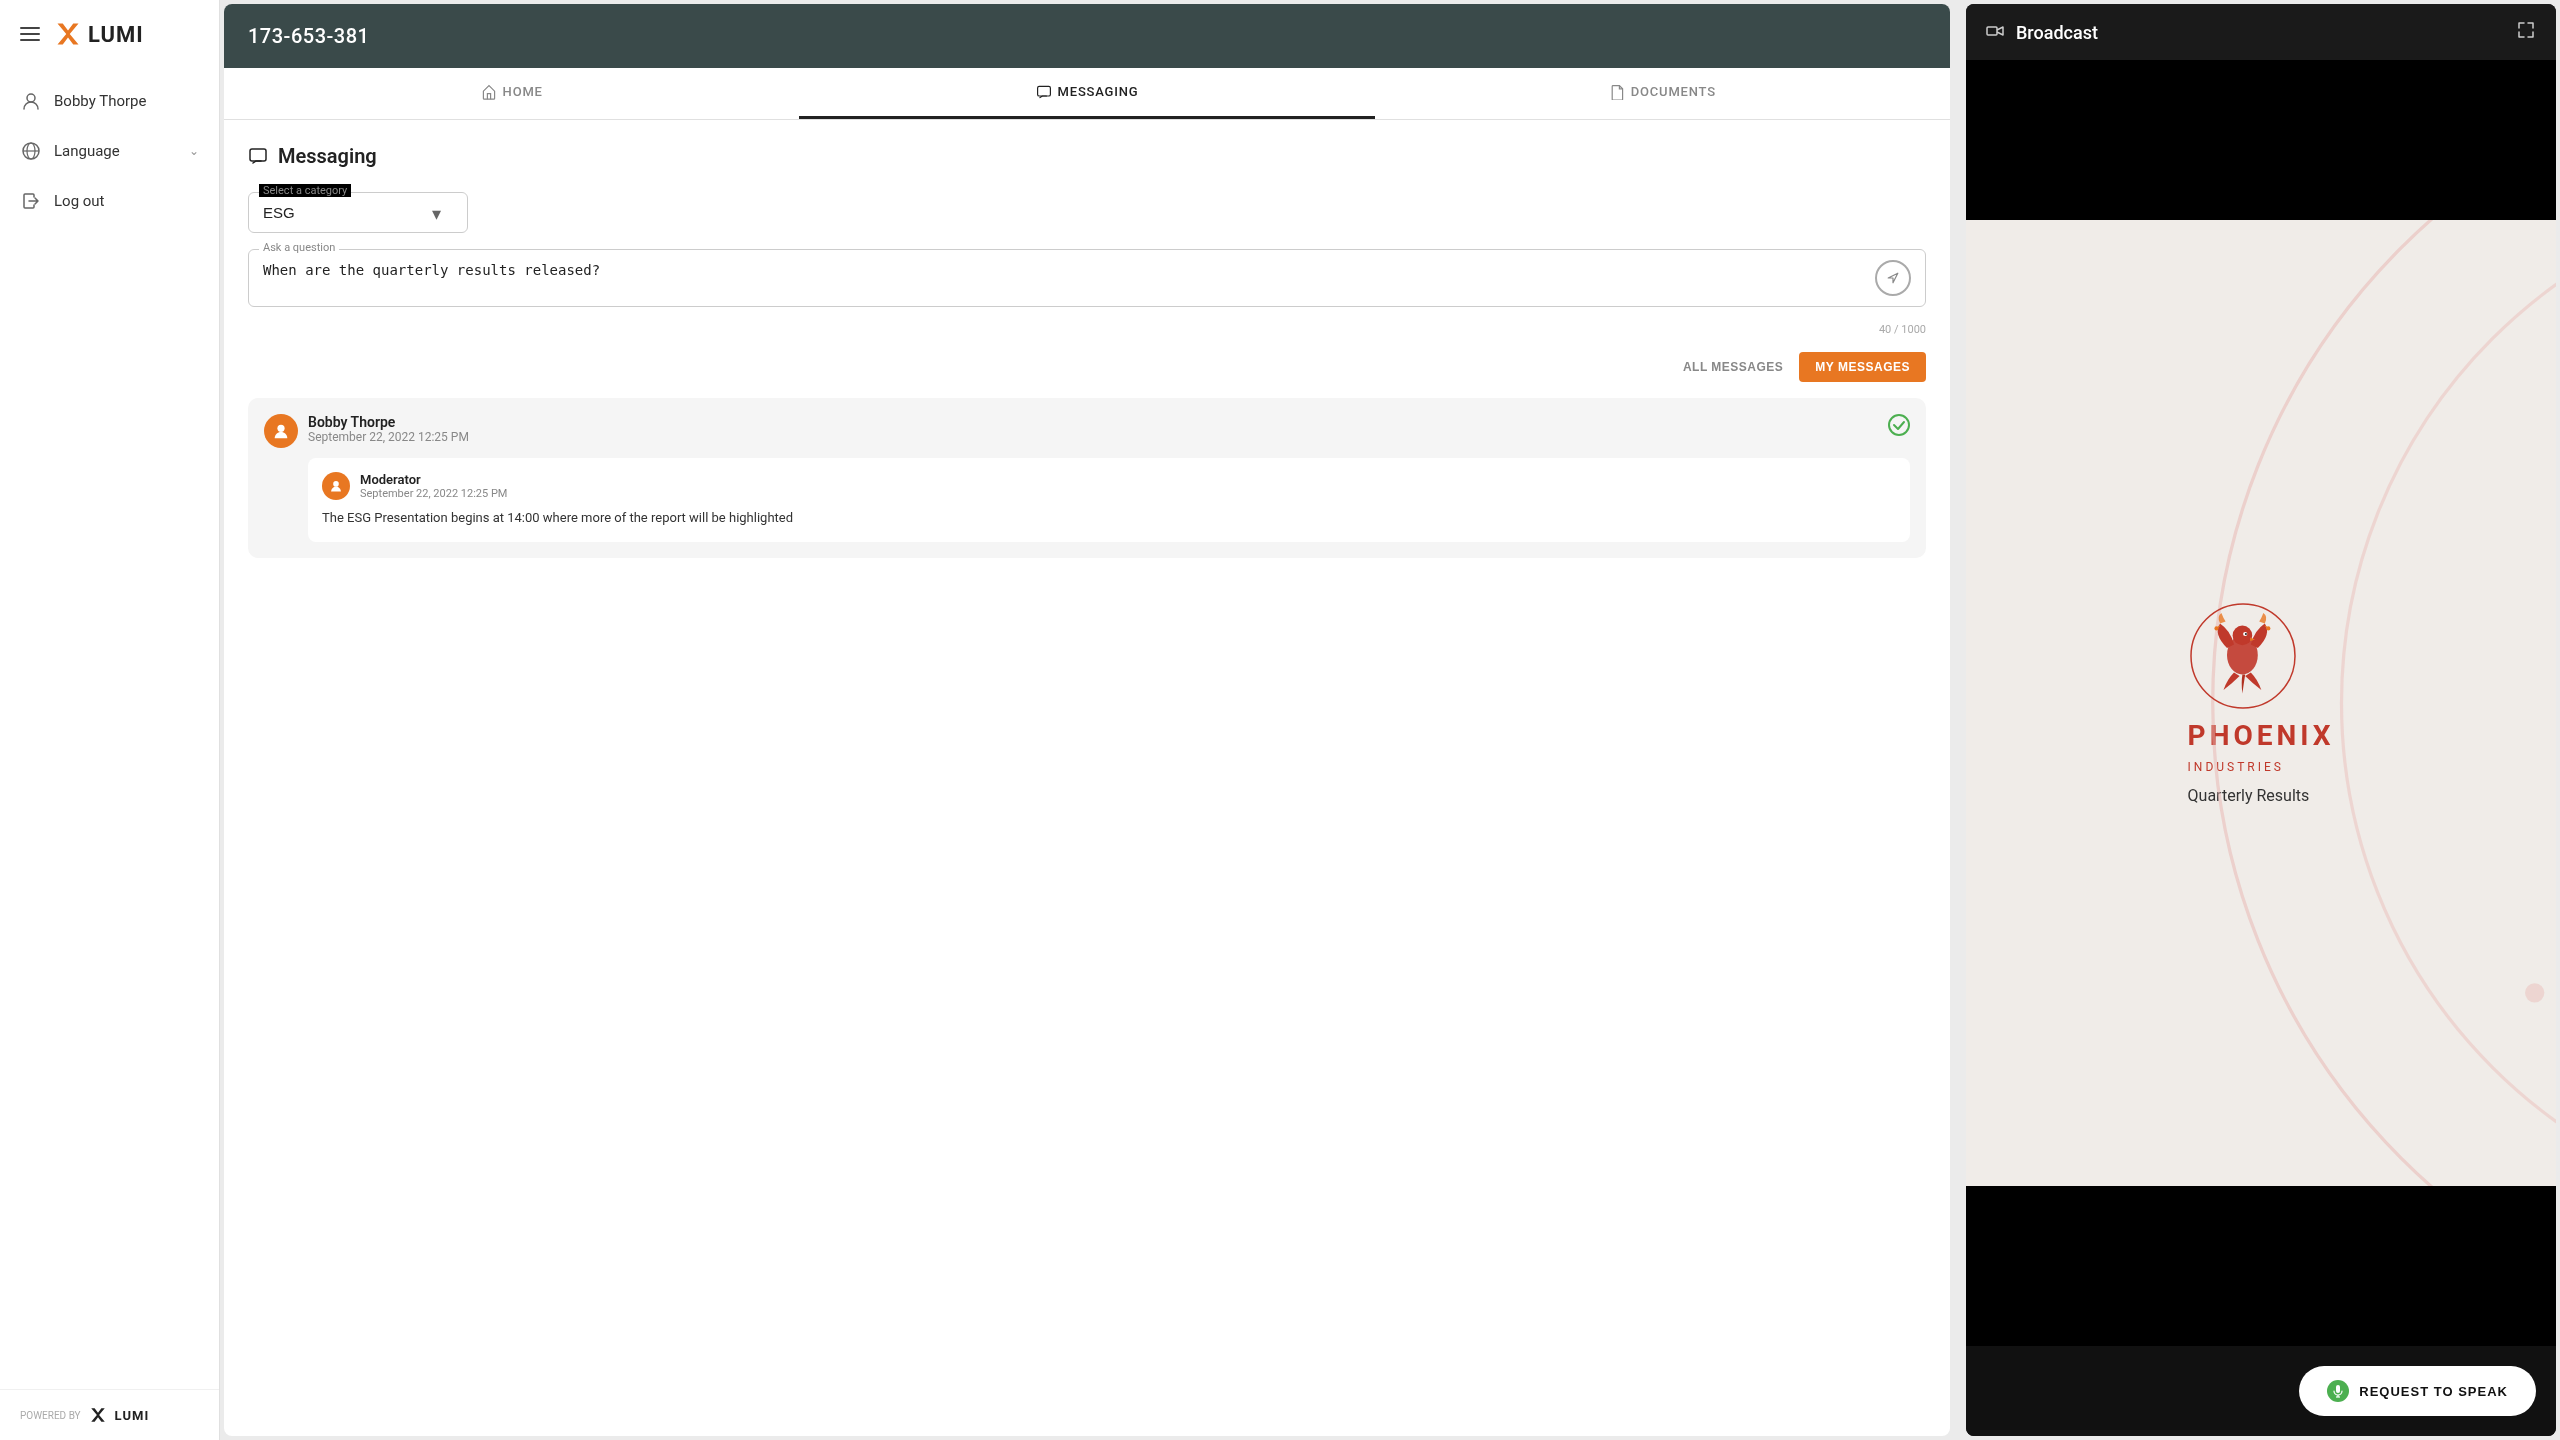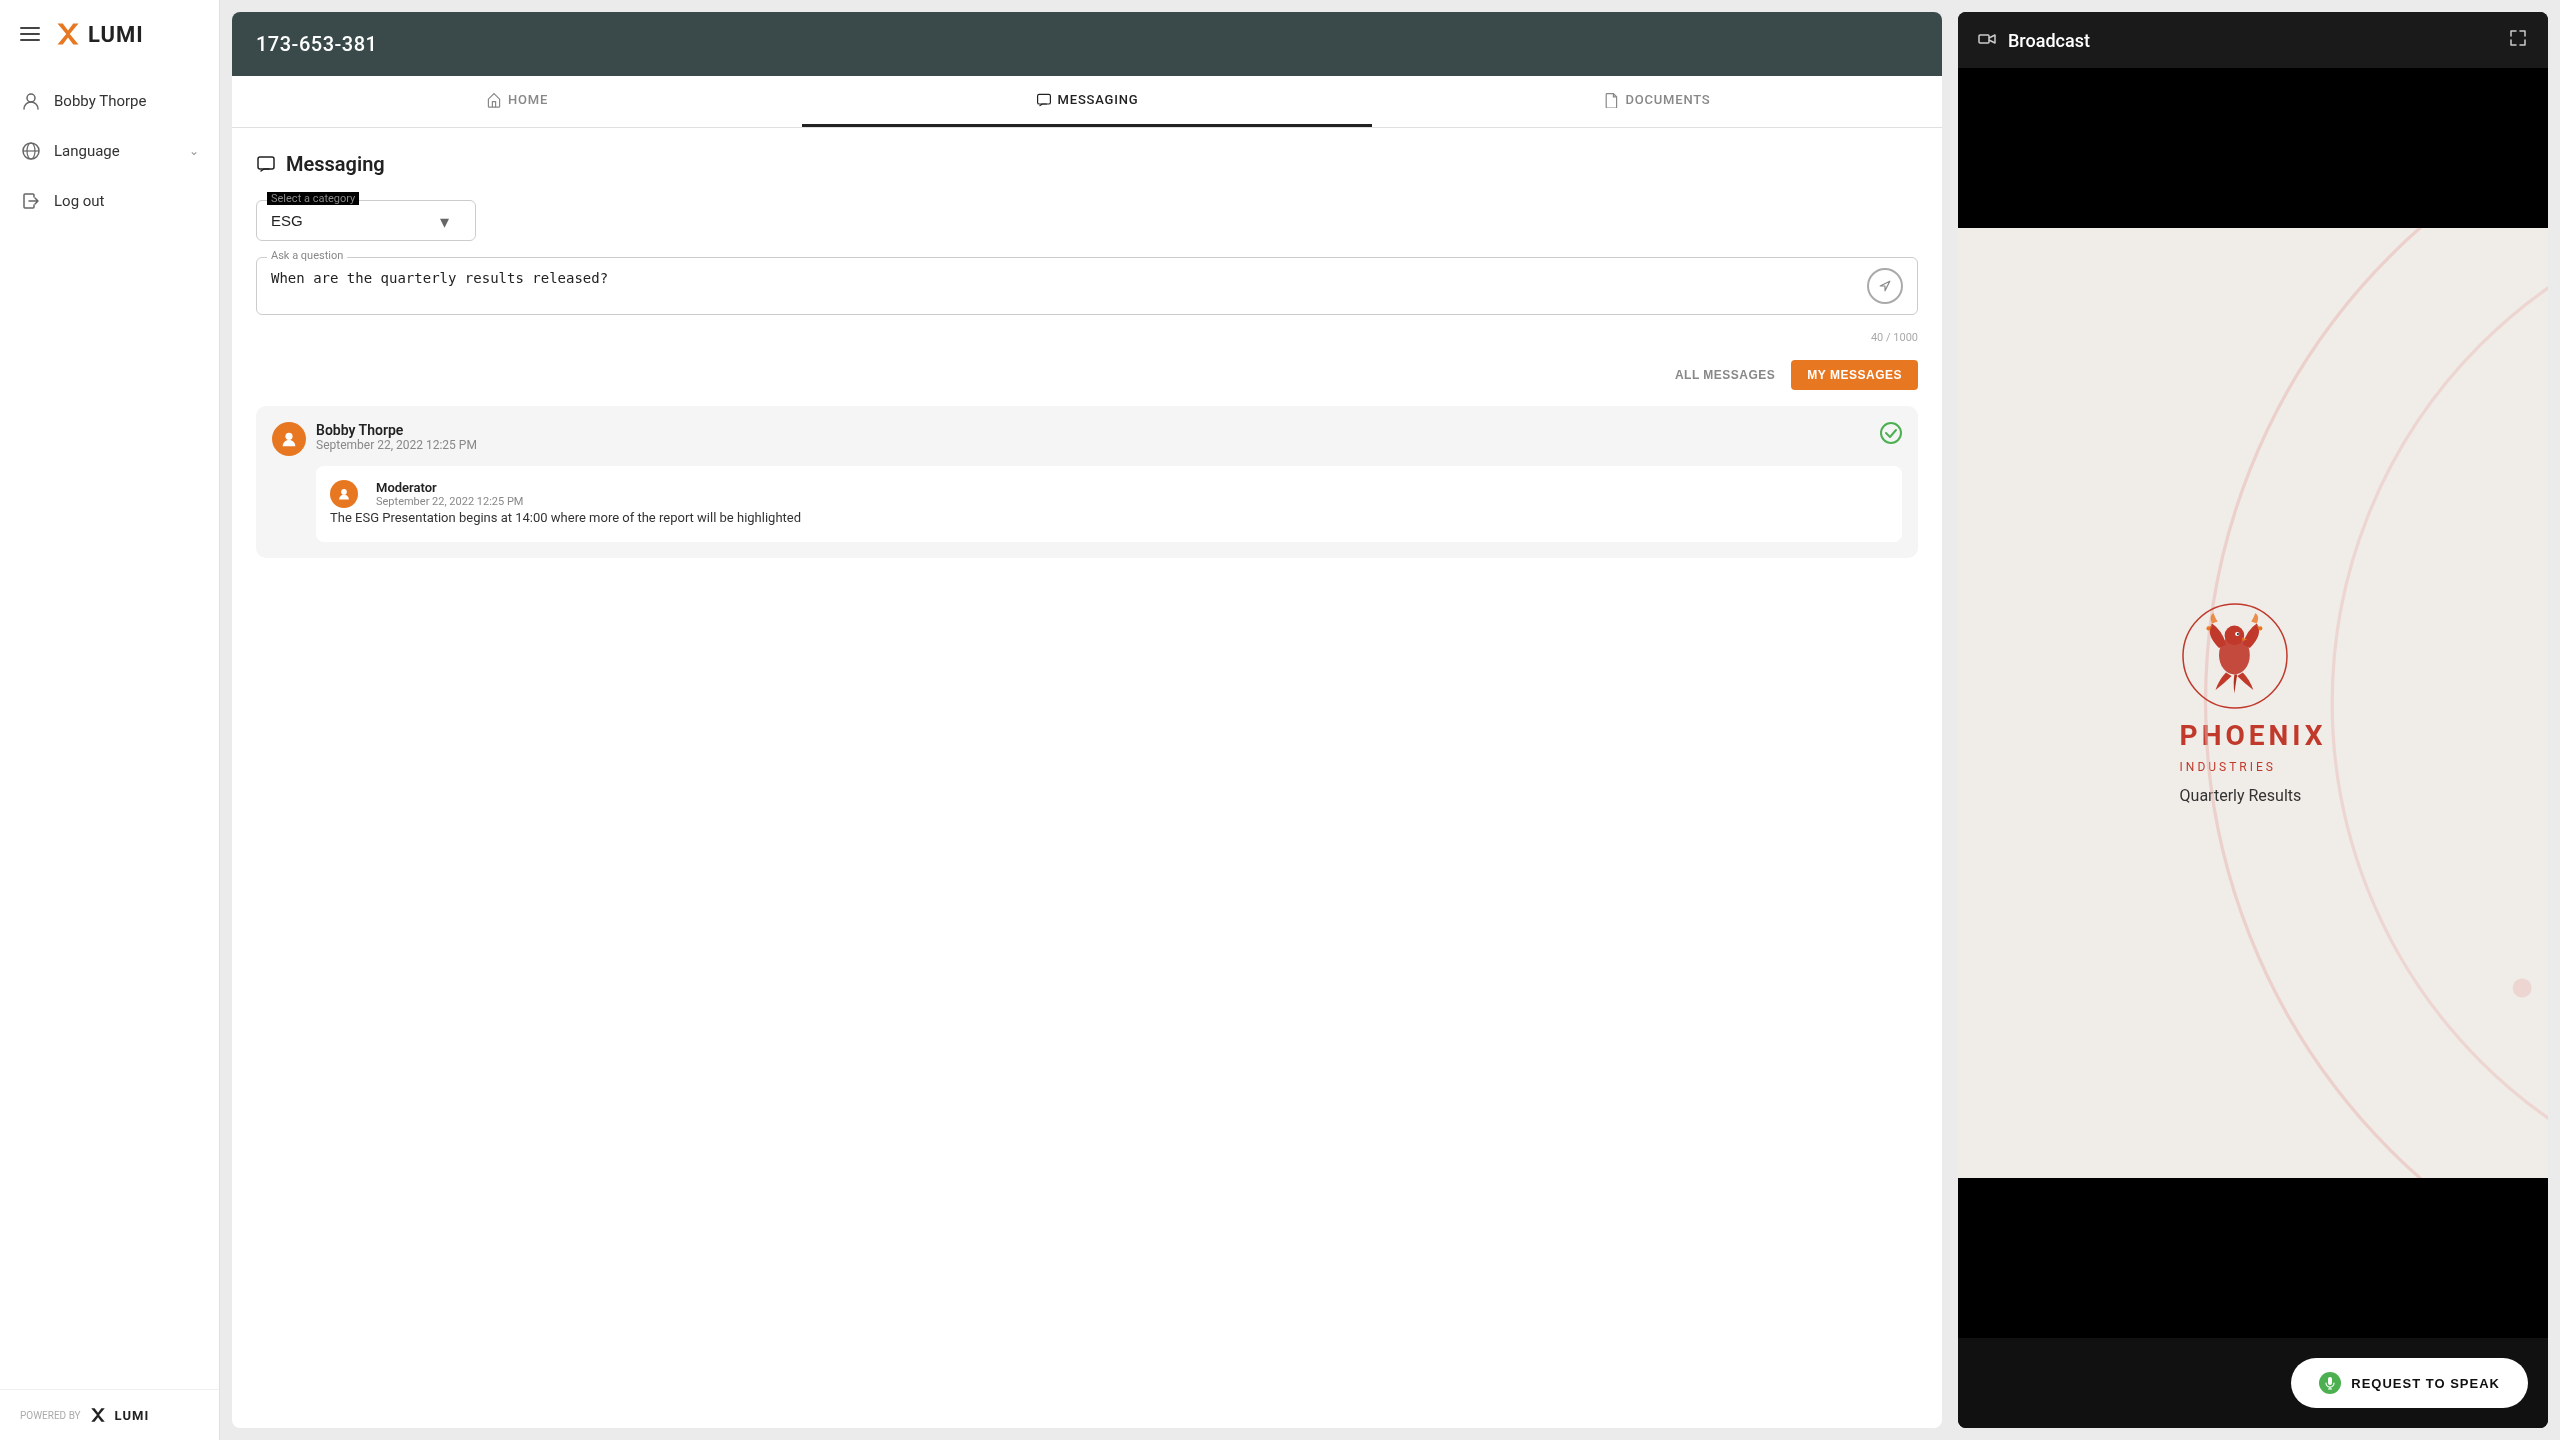--- a/index.html
+++ b/index.html
@@ -72,21 +72,21 @@
       color: #888;
       font-size: 11px;
     }
     .sidebar-footer .powered-by { color: #aaa; font-size: 10px; }
 
     
     .main-content {
       flex: 1;
       display: flex;
       gap: 0;
-      padding: 12px;
+      padding: 4px;
       background: #ebebeb;
       gap: 16px;
     }
 
     
     .left-panel {
       flex: 1;
       background: #fff;
       border-radius: 8px;
       overflow: hidden;
@@ -308,21 +308,22 @@
     
     .reply-card {
       background: #fff;
       border-radius: 8px;
       padding: 14px;
       margin-left: 44px;
     }
     .reply-header {
       display: flex;
       align-items: center;
-      gap: 18px;
+      gap: 10px;
+      margin-bottom: 8px;
     }
     .moderator-avatar {
       width: 28px;
       height: 28px;
       border-radius: 50%;
       background: #e87722;
       display: flex;
       align-items: center;
       justify-content: center;
       color: #fff;

